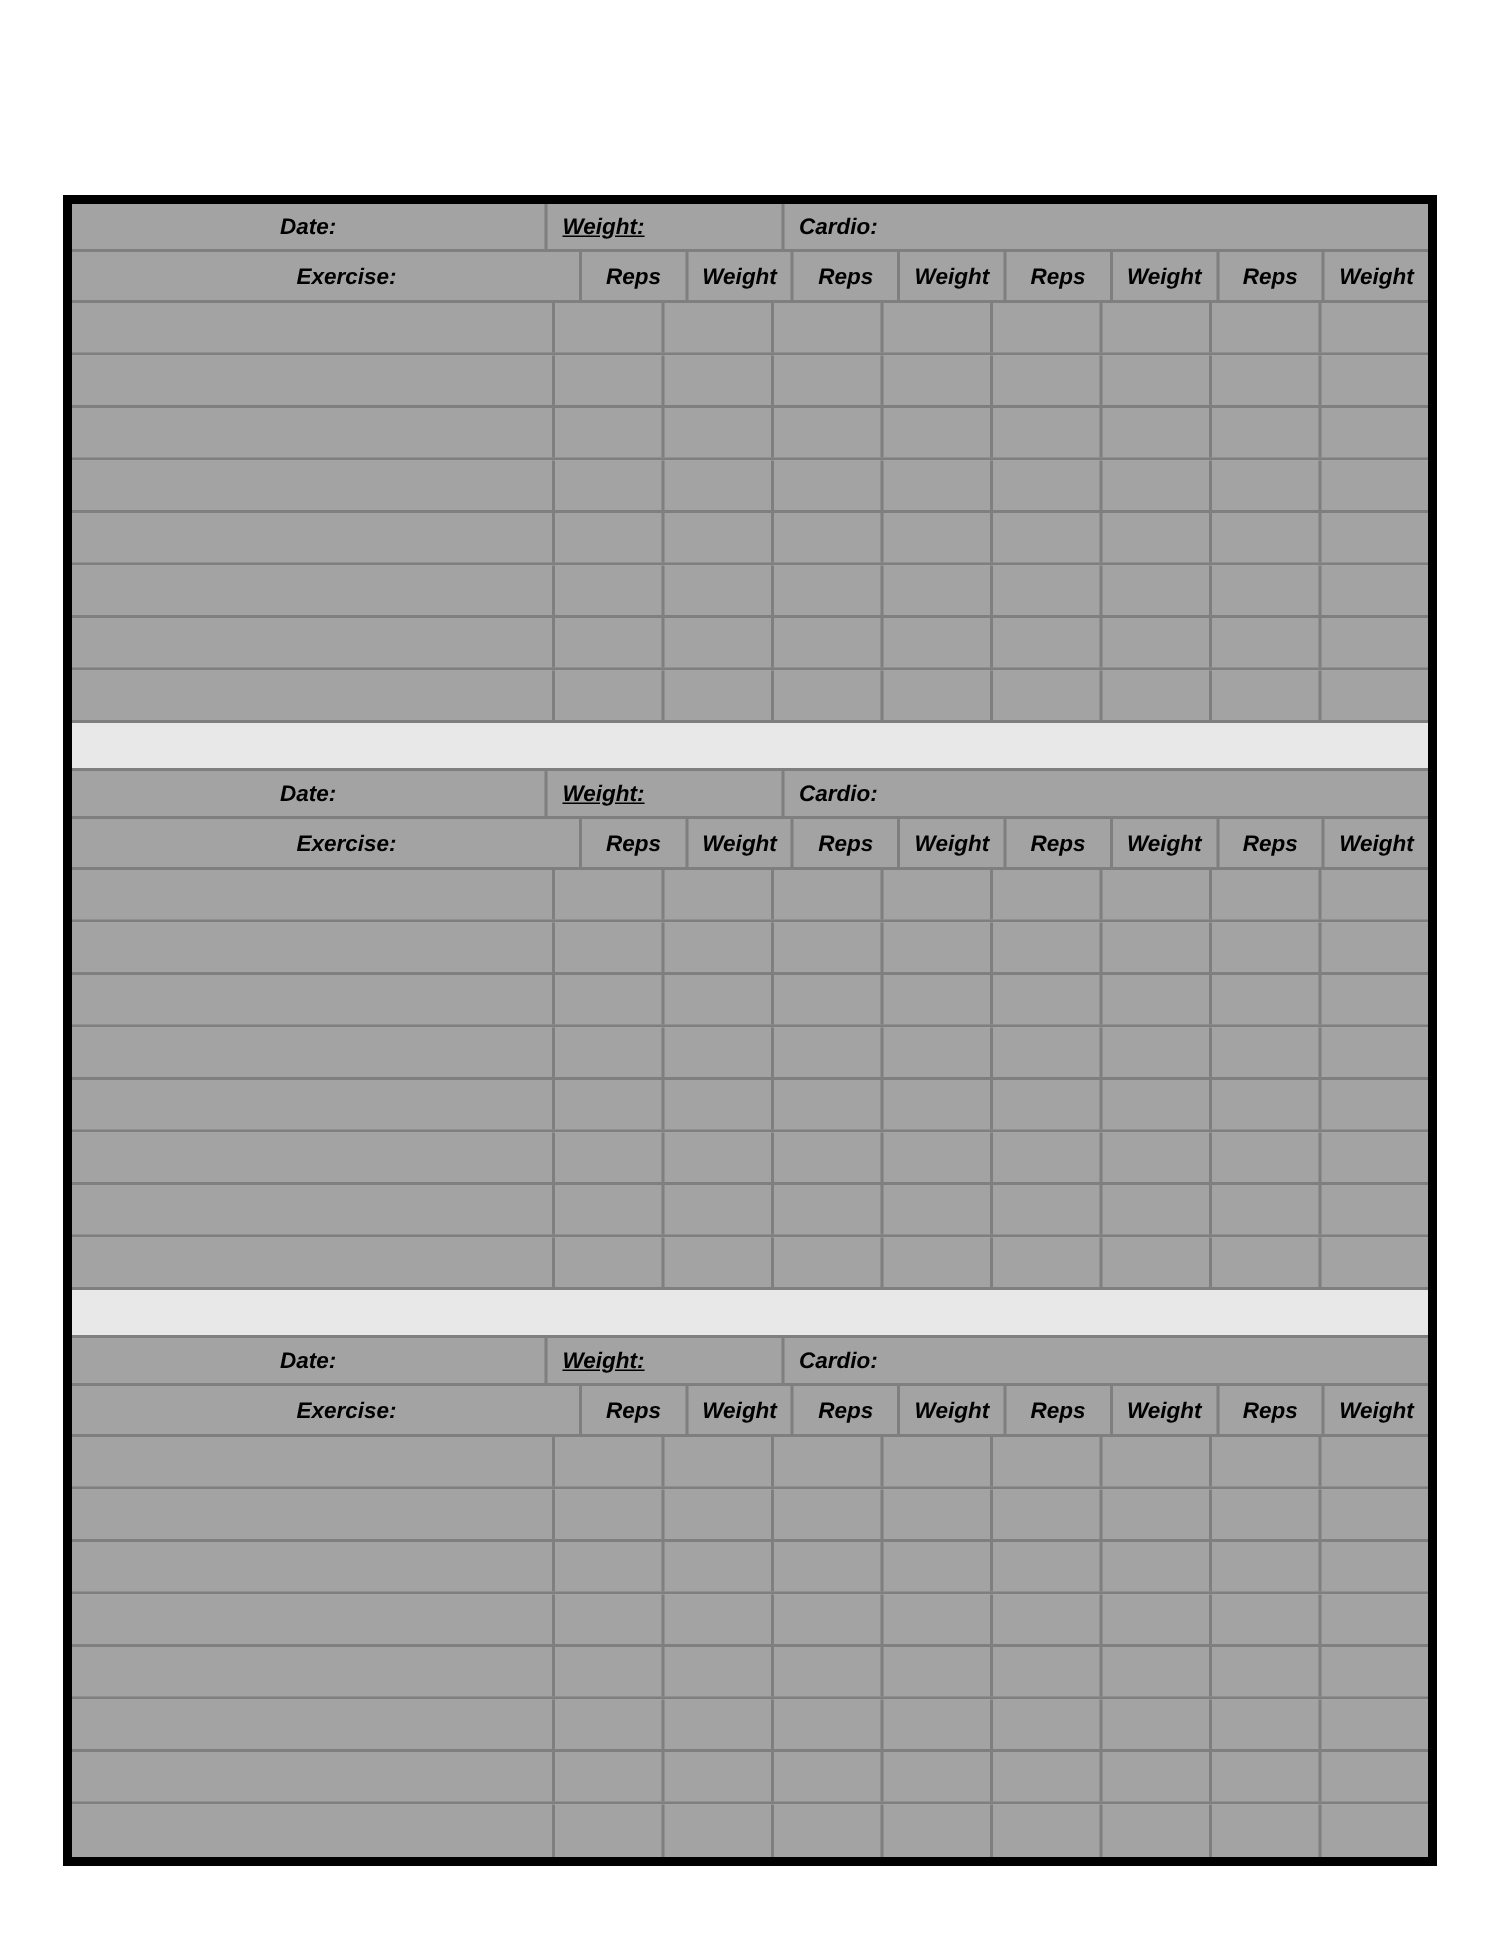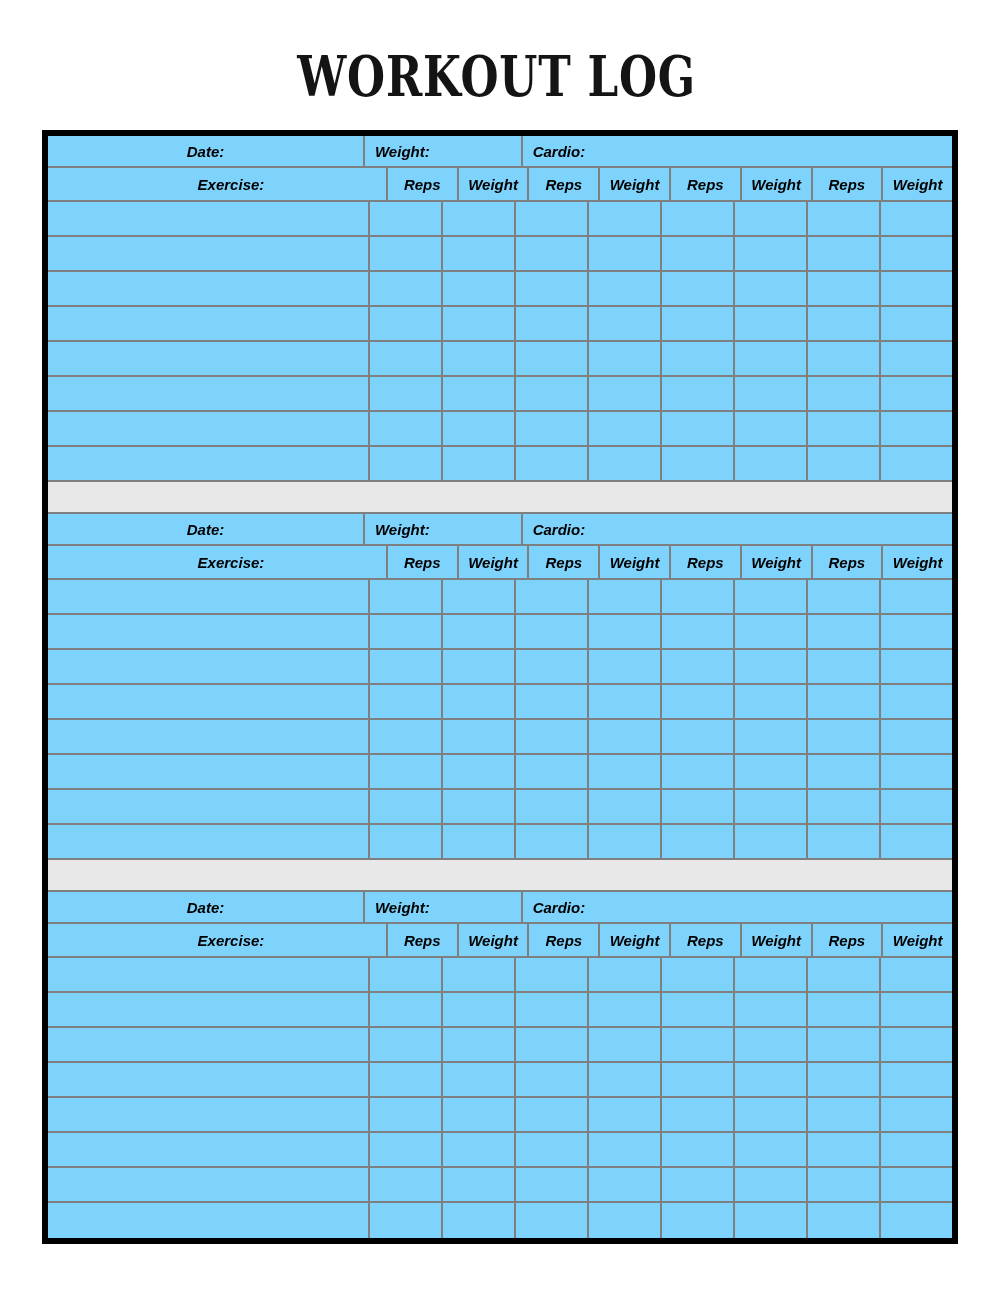--- a/index.html
+++ b/index.html
@@ -43,21 +43,21 @@
     top: 130px;
     width: 904px;
     border: 6px solid #000000;
     background: #ffffff;
   }
   .row {
     display: flex;
     align-items: stretch;
     border-bottom: 2px solid #7f7f7f;
     box-sizing: border-box;
-    background: #7dd3fc;
+    background: #a3a3a3;
   }
   .cell {
     box-sizing: border-box;
     border-left: 2px solid #7f7f7f;
     display: flex;
     align-items: center;
   }
   .cell:first-child { border-left: none; }
 
   .hrow  { height: 32px; }
@@ -67,41 +67,38 @@
 
   .band {
     height: 32px;
     background: #e8e8e8;
     border-bottom: 2px solid #7f7f7f;
     box-sizing: border-box;
   }
 
   
   .c-wide   { width: 320px; justify-content: center; }
-  .c-weight2{ width: 160px; padding-left: 10px; }
+  .c-weight2{ width: 160px; padding-left: 10px; text-decoration: underline; }
   .c-cardio { width: 438px; padding-left: 10px; }
   .c-set    { width: 73px;  justify-content: center; }
 
   .lbl {
     font-family: "Liberation Sans", sans-serif;
     font-weight: bold;
     font-style: italic;
     font-size: 15px;
     color: #000000;
     white-space: nowrap;
   }
 </style>
 </head>
 <body>
 
 <div class="sheet">
 
-  <div class="title-wrap">
-    <h1 class="title">WORKOUT LOG</h1>
-  </div>
 
   <div class="log" id="table-host">
   <div class="section">
 
     <div class="row hrow">
       <div class="cell c-wide">
         <span class="lbl">Date:</span>
       </div>
       <div class="cell c-weight2">
         <span class="lbl">Weight:</span>

